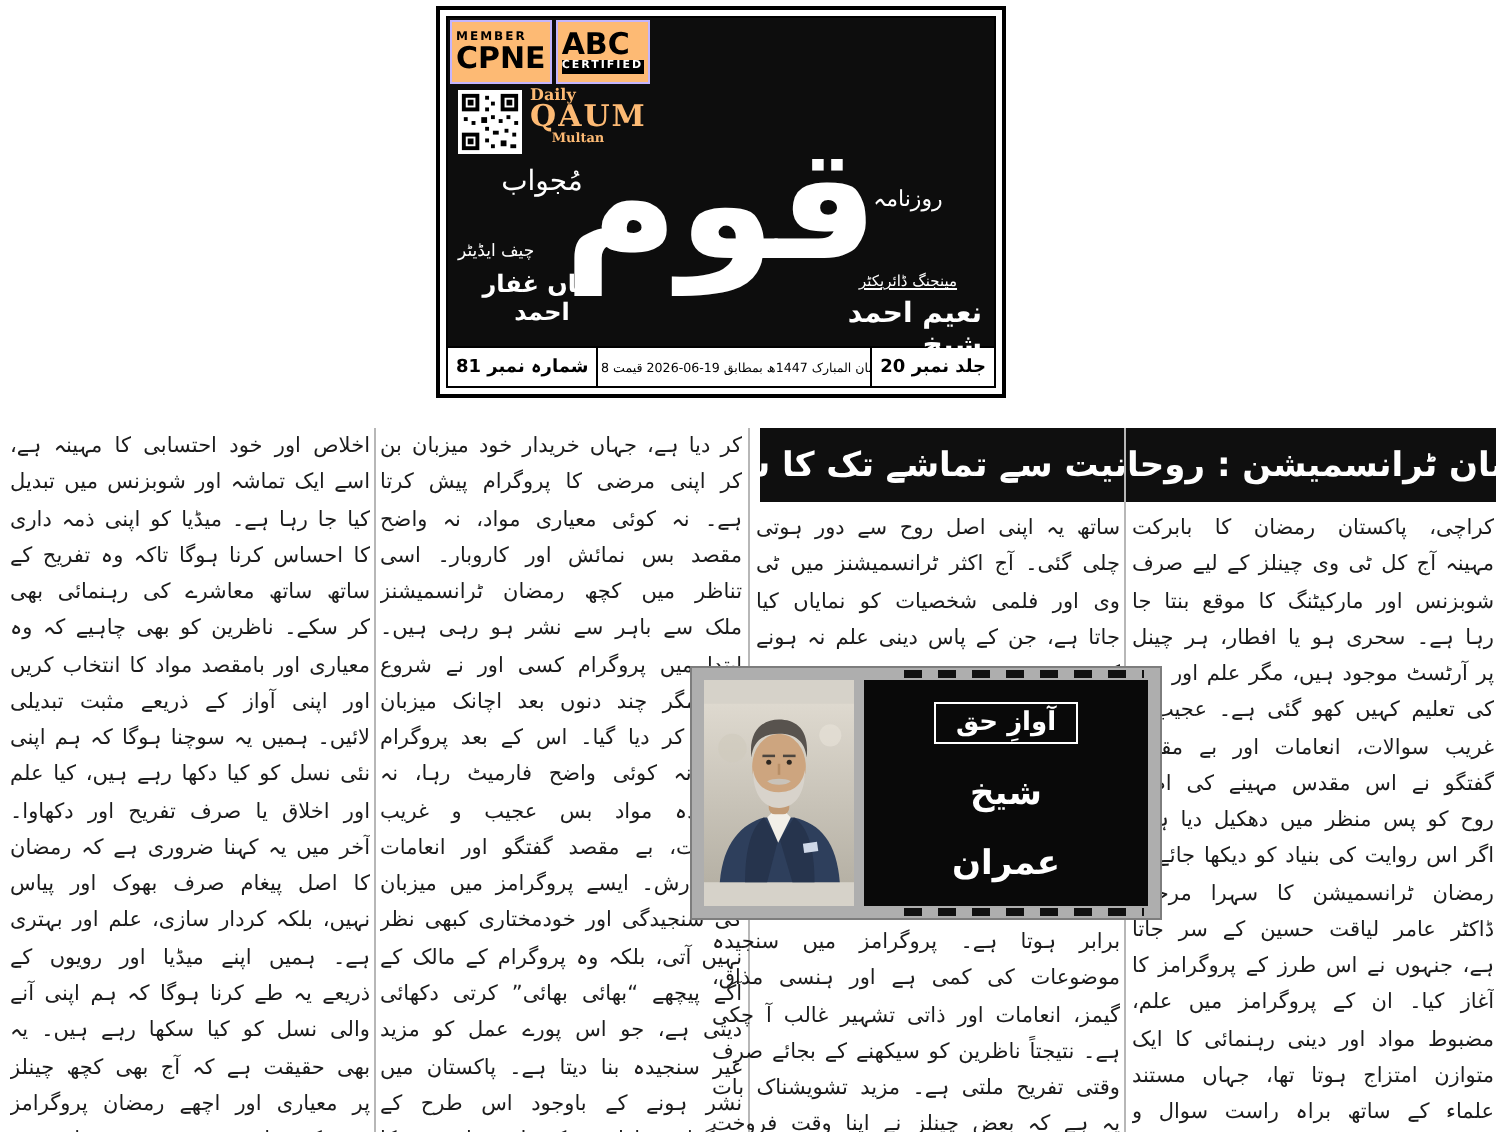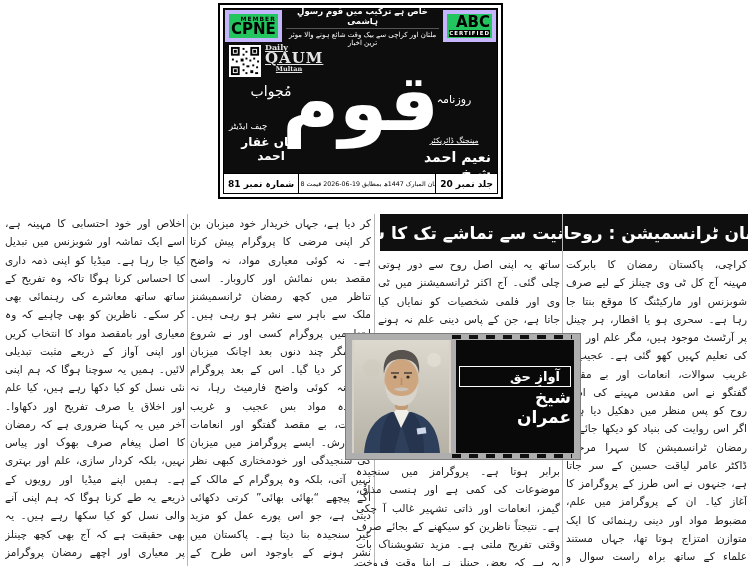--- a/index.html
+++ b/index.html
@@ -11,38 +11,38 @@
   }
 
   
   .masthead {
     position:absolute; left:218px; top:3px; width:285px; height:196px;
     border:2px solid #000; background:#fff; padding:3px;
   }
   .mh-inner { width:100%; height:100%; background:#0d0d0d; display:flex; flex-direction:column; border:1px solid #000; }
   .mh-top { display:flex; align-items:stretch; height:34px; background:#0d0d0d; }
   .badge {
-    background:#22c55e; color:#000; text-align:right; line-height:1;
+    background:#fdba74; color:#000; text-align:left; line-height:1;
     display:flex; flex-direction:column; justify-content:center;
-    border:4px solid #c4b5fd; margin:1px; padding:1px 2px;
+    border:1px solid #c4b5fd; margin:1px; padding:1px 2px;
   }
   .badge .b-small { font-size:6px; font-weight:bold; letter-spacing:1px; }
   .badge .b-big   { font-size:15px; font-weight:bold; letter-spacing:0; }
   .badge .b-tiny  { font-size:5.5px; font-weight:bold; letter-spacing:1px; background:#000; color:#fff; padding:1px 0; }
   .mh-slogan { flex:1; color:#fff; text-align:center; display:flex; flex-direction:column; justify-content:center; gap:2px; padding:1px 3px; }
   .mh-slogan .sl1 { font-size:8.5px; font-weight:bold; }
   .mh-slogan .sl2 { font-size:7px; border-top:1px solid #555; padding-top:2px; }
   .mh-main { flex:1; position:relative; color:#fff; }
   .mh-title {
     position:absolute; left:50%; top:46%; transform:translate(-50%,-50%);
     font-size:78px; font-weight:bold; color:#fff; line-height:1;
   }
   .mh-left { position:absolute; right:auto; left:5px; top:2px; width:84px; text-align:left; }
   .qr { width:32px; height:32px; background:#fff; display:block; }
-  .logo-en { color:#e5e5e5; font-family:"DejaVu Serif", serif; line-height:1; margin-top:-34px; margin-left:36px;text-decoration:underline; }
+  .logo-en { color:#fdba74; font-family:"DejaVu Serif", serif; line-height:1; margin-top:-34px; margin-left:36px; }
   .logo-daily { font-size:8px; font-weight:bold; }
   .logo-name  { font-size:15px; font-weight:bold; letter-spacing:1px; }
   .logo-city  { font-size:6.5px; font-weight:bold; text-align:center; }
   .mh-city   { font-size:14px; margin-top:10px; text-align:center; }
   .mh-ce-label { font-size:8.5px; margin-top:22px; }
   .mh-ce-name  { font-size:12px; font-weight:bold; margin-top:4px; text-align:center; }
   .mh-right { position:absolute; right:6px; top:2px; width:74px; text-align:center; }
   .mh-rozn { font-size:11px; margin-top:48px; }
   .mh-md-label { font-size:7.5px; margin-top:30px;text-decoration:underline; }
   .mh-md-name  { font-size:14px; font-weight:bold; margin-top:4px;text-align:right; }
@@ -84,45 +84,41 @@
     background:#aeaeae; border:1px solid #7d7d7d; padding:6px; direction:rtl;
     display:flex; gap:5px;
   }
   .photo-frame::before, .photo-frame::after {
     content:""; position:absolute; right:8px; width:120px; height:4px;
     background:repeating-linear-gradient(90deg,#111 0 9px, transparent 9px 17px);
   }
   .photo-frame::before { top:1px; }
   .photo-frame::after  { bottom:1px; }
   .byline-box {
-    width:118px; background:#090909; color:#fff; display:flex; flex-direction:column;
-    justify-content:center; gap:0; padding:3px;
+    width:142px; background:#090909; color:#fff; display:flex; flex-direction:column;
+    align-items:center; justify-content:center; gap:15px; padding:3px;
   }
   .byline-title {
     border:1px solid #fff; padding:2px 10px; font-size:13px; font-weight:bold; white-space:nowrap;
   }
   .byline-name { font-size:17px; font-weight:bold; line-height:1.2; }
   .photo-wrap { flex:1; background:#d6d2c9; overflow:hidden; }
   .photo-wrap svg { width:100%; height:100%; display:block; }
 </style>
 </head>
 <body>
 
 <div class="page">
 
   <div class="masthead">
     <div class="mh-inner">
       <div class="mh-top">
         <div class="badge">
           <span class="b-small">MEMBER</span>
           <span class="b-big">CPNE</span>
-        </div>
-        <div class="mh-slogan" dir="rtl">
-          <div class="sl1">خاص ہے ترکیب میں قومِ رسولِ ہاشمی</div>
-          <div class="sl2">ملتان اور کراچی سے بیک وقت شائع ہونے والا موثر ترین اخبار</div>
         </div>
         <div class="badge">
           <span class="b-big">ABC</span>
           <span class="b-tiny">CERTIFIED</span>
         </div>
       </div>
 
       <div class="mh-main">
         <div class="mh-title">قوم</div>
 

